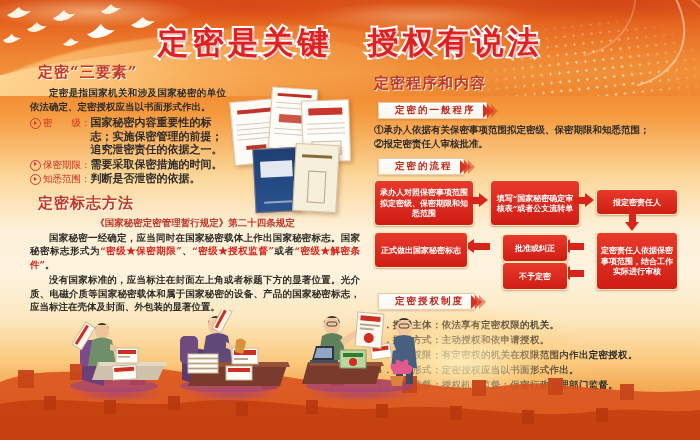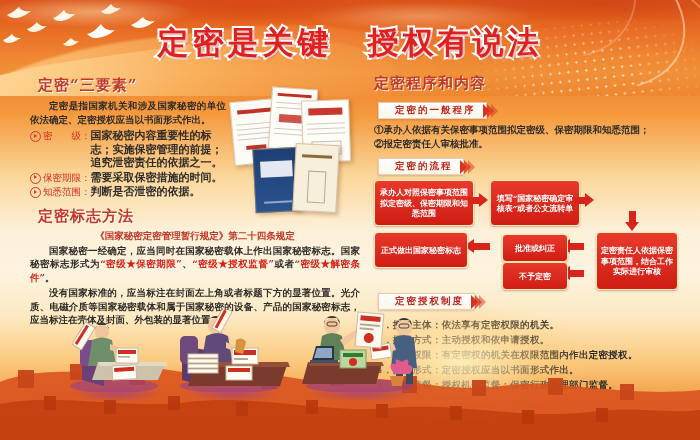--- a/index.html
+++ b/index.html
@@ -63,21 +63,21 @@
     font-family:"DejaVu Serif","Liberation Serif",serif;
     font-weight:bold;font-size:31px;letter-spacing:4px;
     color:#e01f1f;
     -webkit-text-stroke:4px #ffffff;
     paint-order:stroke fill;
     text-shadow:2px 2px 0 rgba(150,20,10,.25);
     white-space:pre;
   }
 
   
-  .col-left{position:absolute;left:30px;top:76px;width:330px;}
+  .col-left{position:absolute;left:30px;top:63px;width:330px;}
   .col-right{position:absolute;left:372px;top:74px;width:320px;}
 
   .h-red{
     font-family:"DejaVu Serif","Liberation Serif",serif;
     font-weight:bold;font-size:15px;color:#c0392b;letter-spacing:1px;
     text-shadow:1px 1px 0 rgba(255,255,255,.85);
     margin:0 0 4px 8px;
   }
   .h-right{
     font-family:"DejaVu Serif","Liberation Serif",serif;
@@ -358,20 +358,21 @@
       <div class="fbox" style="left:0;top:0;width:92px;height:40px;">承办人对照保密事项范围拟定密级、保密期限和知悉范围</div>
 
       <div class="abody" style="left:94px;top:17px;width:12px;height:7px;"></div>
       <div class="ahead" style="left:105px;top:13px;border-left:9px solid #d8241a;border-top:7px solid transparent;border-bottom:7px solid transparent;"></div>
 
       <div class="fbox" style="left:116px;top:0;width:82px;height:40px;">填写“国家秘密确定审核表”或者公文流转单</div>
 
       <div class="abody" style="left:200px;top:17px;width:12px;height:7px;"></div>
       <div class="ahead" style="left:211px;top:13px;border-left:9px solid #d8241a;border-top:7px solid transparent;border-bottom:7px solid transparent;"></div>
 
+      <div class="fbox" style="left:222px;top:9px;width:74px;height:20px;">报定密责任人</div>
 
       <div class="abody" style="left:255px;top:31px;width:7px;height:12px;"></div>
       <div class="ahead" style="left:251px;top:42px;border-top:9px solid #d8241a;border-left:7px solid transparent;border-right:7px solid transparent;"></div>
 
       <div class="fbox" style="left:222px;top:52px;width:74px;height:52px;">定密责任人依据保密事项范围，结合工作实际进行审核</div>
 
       <div class="abody" style="left:196px;top:63px;width:14px;height:7px;"></div>
       <div class="ahead" style="left:187px;top:59px;border-right:9px solid #d8241a;border-top:7px solid transparent;border-bottom:7px solid transparent;"></div>
 
       <div class="fbox" style="left:128px;top:54px;width:58px;height:22px;">批准或纠正</div>

